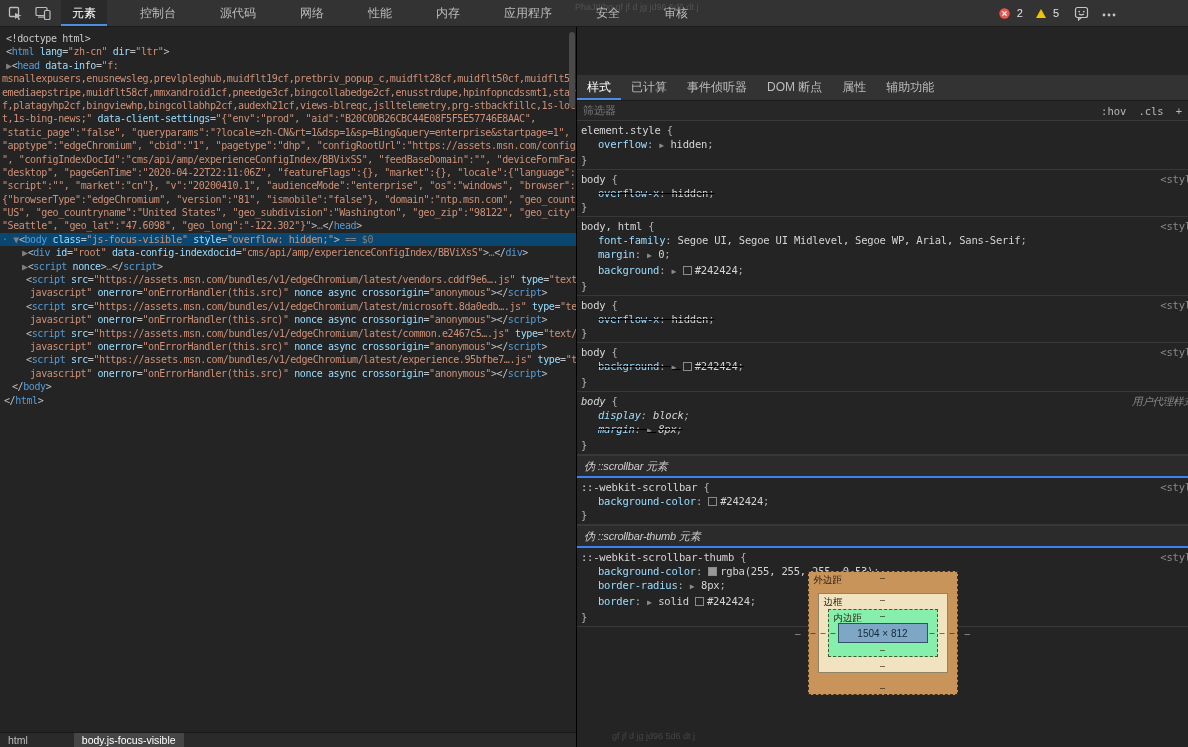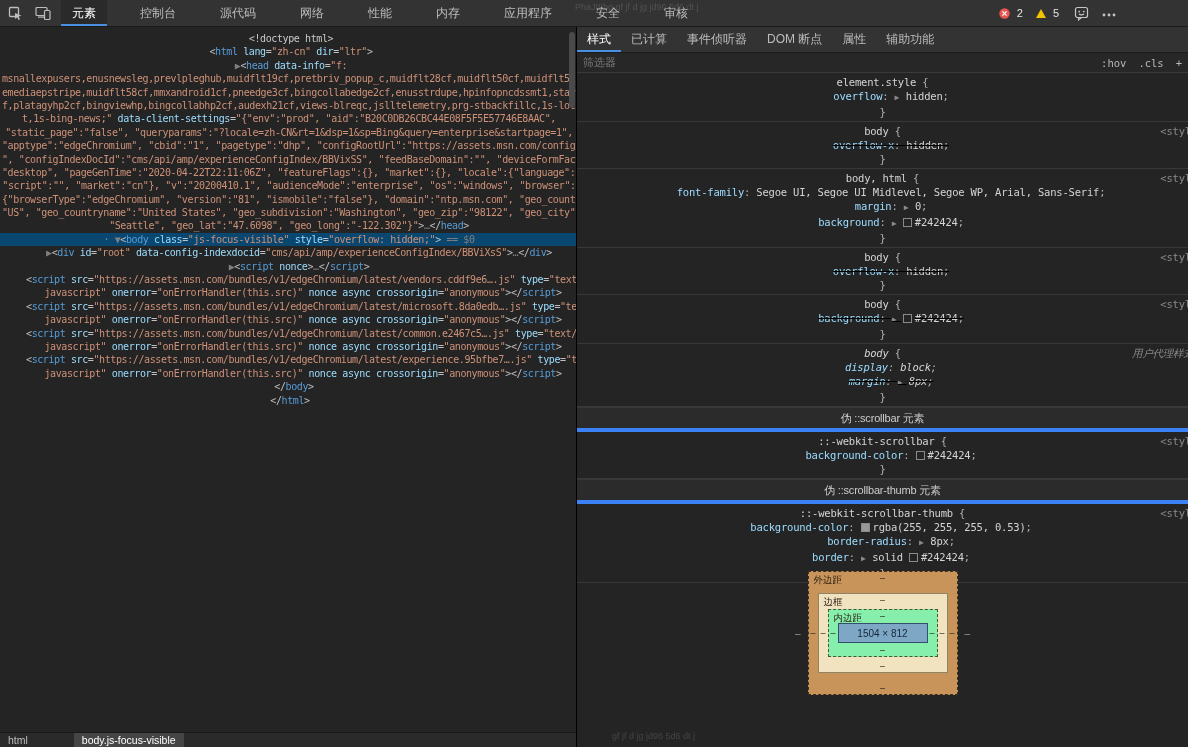--- a/index.html
+++ b/index.html
@@ -19,21 +19,21 @@
   .tb-tabs { display:flex; align-items:stretch;gap:22px; }
   .tb-tab { padding:0 11px; display:flex; align-items:center; color:#bdbdbd; font-size:12px; cursor:pointer; }
   .tb-tab.active { color:#ffffff; background:#2a2a2a; box-shadow: inset 0 -2px 0 #4a90e2; }
   .tb-right { margin-left:auto; display:flex; align-items:center; gap:7px; padding-right:72px; }
   .badge-count { color:#e3e3e3; font-size:11px; }
   .warn-tri { width:0; height:0; border-left:5px solid transparent; border-right:5px solid transparent;
               border-bottom:9px solid #f2c300; margin-left:6px; }
   .dots { color:#c5c5c5; letter-spacing:1px; font-size:12px; margin-left:6px; cursor:pointer; }
 
   
-  .main { flex:1; display:flex; min-height:0; position:relative;text-align:center; }
+  .main { flex:1; display:flex; min-height:0; position:relative; }
 
   
   .left-pane { width:577px; flex:0 0 577px; background:#242424; border-right:1px solid #000;
                display:flex; flex-direction:column; position:relative; }
   .tree { flex:1; overflow:hidden; padding-top:5px;
           font-family:"DejaVu Sans Mono", monospace; font-size:10px; letter-spacing:-0.4px;
           line-height:13.4px; white-space:pre; }
   .tree-line { height:13.4px; cursor:default; }
   .tree-line.selected { background:#094771; }
   .c-t { color:#569cd6; }
@@ -46,21 +46,21 @@
                        background:#4a4a4a; border-radius:3px; cursor:pointer; }
 
   .statusbar { flex:0 0 15px; background:#2a2a2a; border-top:1px solid #191919;
                display:flex; align-items:stretch; font-size:10.5px; color:#bdbdbd; }
   .crumb { padding:0 8px; display:flex; align-items:center; cursor:pointer; }
   .crumb.selected { background:#454545; color:#fff;margin-left:38px; }
 
   
   .right-pane { flex:1; min-width:0; display:flex; flex-direction:column; position:relative; }
   .style-tabs { flex:0 0 26px; background:#333333; border-bottom:1px solid #1b1b1b;
-                display:flex; align-items:stretch; }
+                display:flex; align-items:stretch;margin-top:48px; }
   .st-tab { padding:0 10px; display:flex; align-items:center; color:#bdbdbd; font-size:12px; cursor:pointer; }
   .st-tab.active { color:#fff; box-shadow: inset 0 -2px 0 #4a90e2; }
   .filter-row { flex:0 0 20px; background:#272727; border-bottom:1px solid #3a3a3a;
                 display:flex; align-items:center; padding:0 6px; }
   .filter-text { color:#7a7a7a; font-size:11px; cursor:text; }
   .filter-controls { margin-left:auto; display:flex; gap:12px; color:#b8b8b8;
                      font-family:"DejaVu Sans Mono", monospace; font-size:10.5px; }
   .filter-controls span { cursor:pointer; }
 
   .rules { flex:1; overflow:hidden; font-family:"DejaVu Sans Mono", monospace;
@@ -72,22 +72,22 @@
   .origin { position:absolute; top:2px; right:-9px; color:#8a8a8a; white-space:nowrap; }
   .origin.ua-origin { font-style:italic; right:-16px; }
   .prop { padding-left:17px; }
   .pname { color:#9cdcfe; }
   .pval { color:#d4d4d4; }
   .parrow { color:#8a8a8a; font-size:8px; padding-right:2px; }
   .swatch { display:inline-block; width:9px; height:9px; border:1px solid #8a8a8a;
             vertical-align:-1px; margin-right:3px; }
   .strike { text-decoration:line-through; }
   .ua { font-style:italic; }
-  .sec-header { background:#2b2b2b; border-top:1px solid #383838; border-bottom:4px solid #3b82f6;
-                color:#cccccc; font-family:"Liberation Sans", sans-serif; font-size:11px; padding:3px 7px; }
+  .sec-header { background:#2b2b2b; border-top:1px solid #383838; border-bottom:2px solid #3b82f6;
+                color:#cccccc; font-family:"Liberation Sans", sans-serif; font-size:11px; padding:3px 7px;font-style:italic; }
 
   
   .bm-area { margin-top:26px; display:flex; justify-content:center; align-items:center;
              gap:7px; color:#9a9a9a; font-size:10px; }
   .bm-margin { background:#c9945a; border:1px dashed #3c2f1d; padding:21px 9px; position:relative;
                font-family:"Liberation Sans", sans-serif; cursor:pointer; }
   .bm-border { background:#f2e3c0; border:1px solid #8f8468; padding:15px 9px; position:relative; cursor:pointer; }
   .bm-padding { background:#86efac; border:1px dashed #4c5430; padding:13px 9px; position:relative; cursor:pointer; }
   .bm-content { background:#7da7c4; border:1px solid #33506b; min-width:90px; height:20px;
                 display:flex; align-items:center; justify-content:center;

